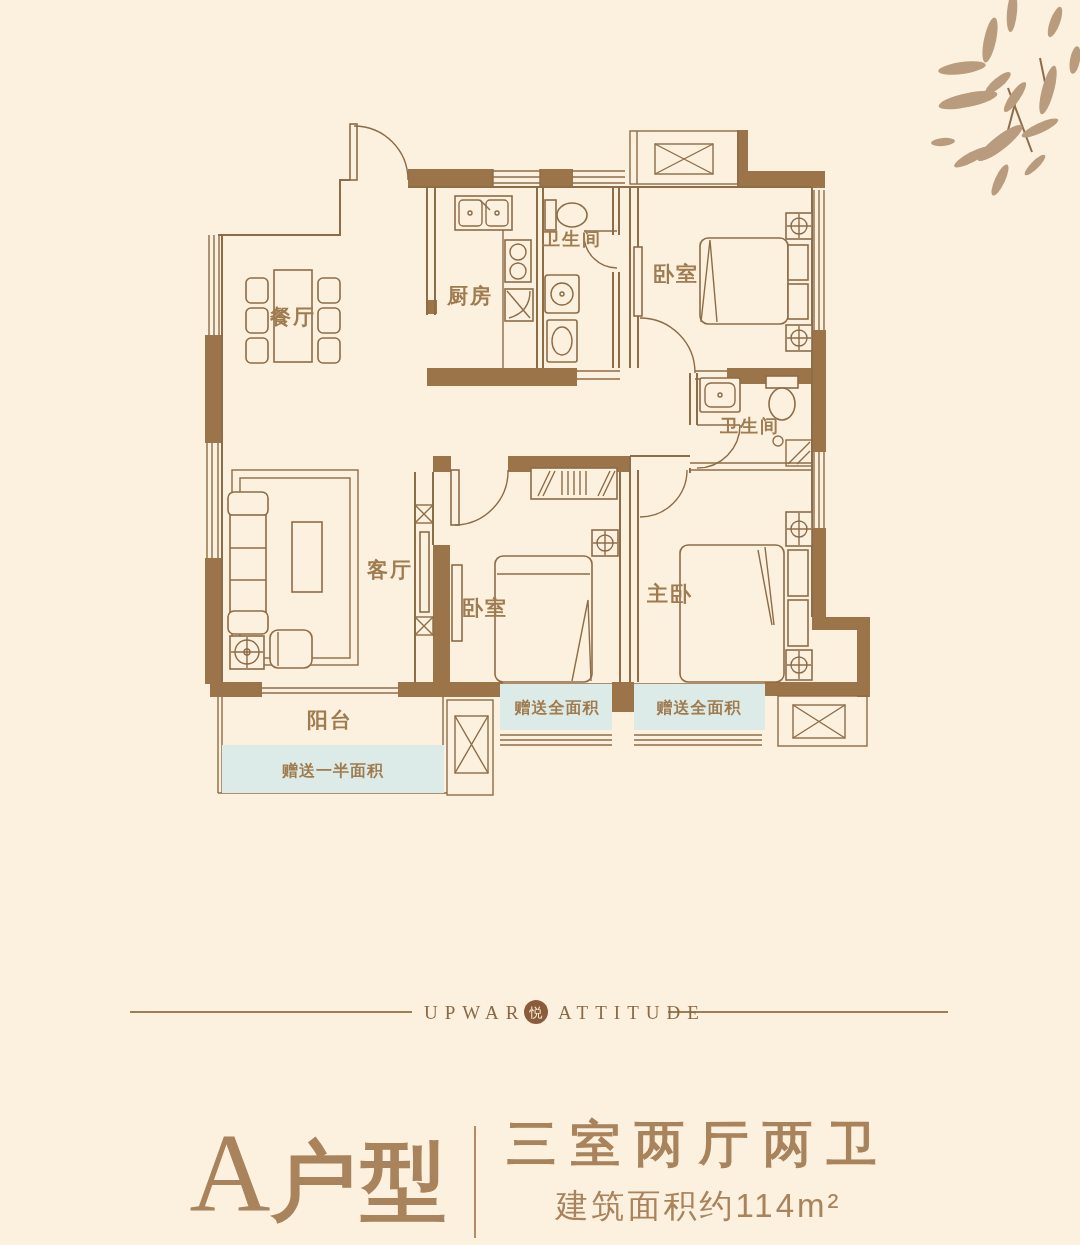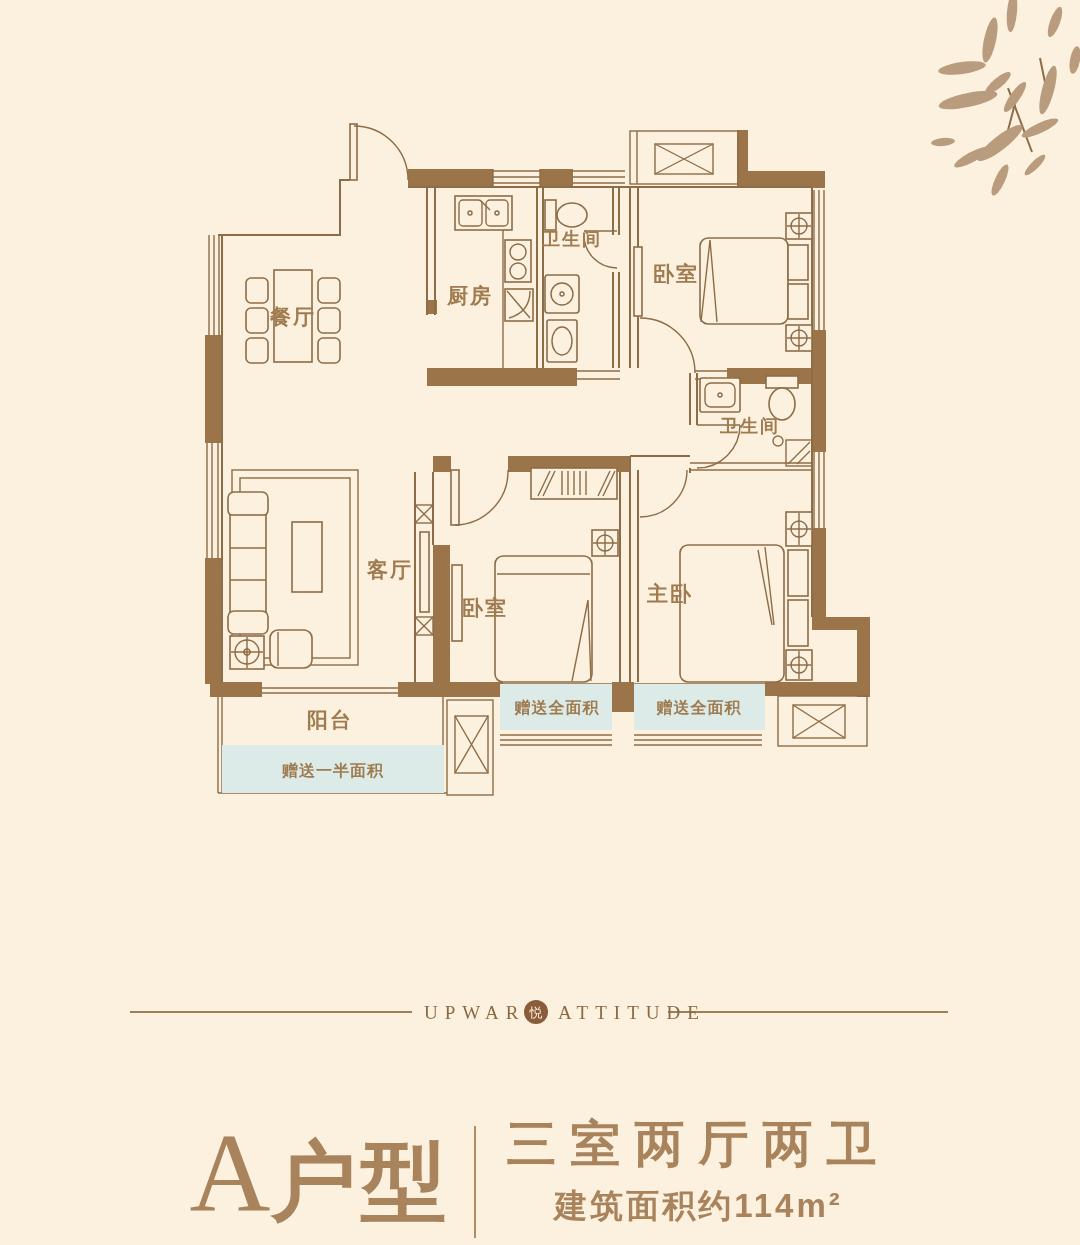--- a/index.html
+++ b/index.html
@@ -42,21 +42,21 @@
   }
   .vdivider{
     width:2px;height:112px;background:#b08c62;
     margin:0 30px 0 24px;align-self:flex-start;margin-top:18px;
   }
   .spec{display:flex;flex-direction:column;align-items:center;}
   .spec-layout{
     font-size:50px;font-weight:700;letter-spacing:14px;line-height:1.1;
   }
   .spec-area{
-    font-size:33px;font-weight:700;letter-spacing:3px;margin-top:12px;
+    font-size:33px;font-weight:400;letter-spacing:3px;margin-top:12px;
   }
 </style>
 </head>
 <body>
 
 <svg width="1080" height="1045" viewBox="0 0 1080 1045">
 
   <g>
     <path class="ln" d="M1008,88 L1032,152" stroke="#b89c7d"></path>
     <path class="ln" d="M1018,92 L1006,138" stroke="#b89c7d"></path>

